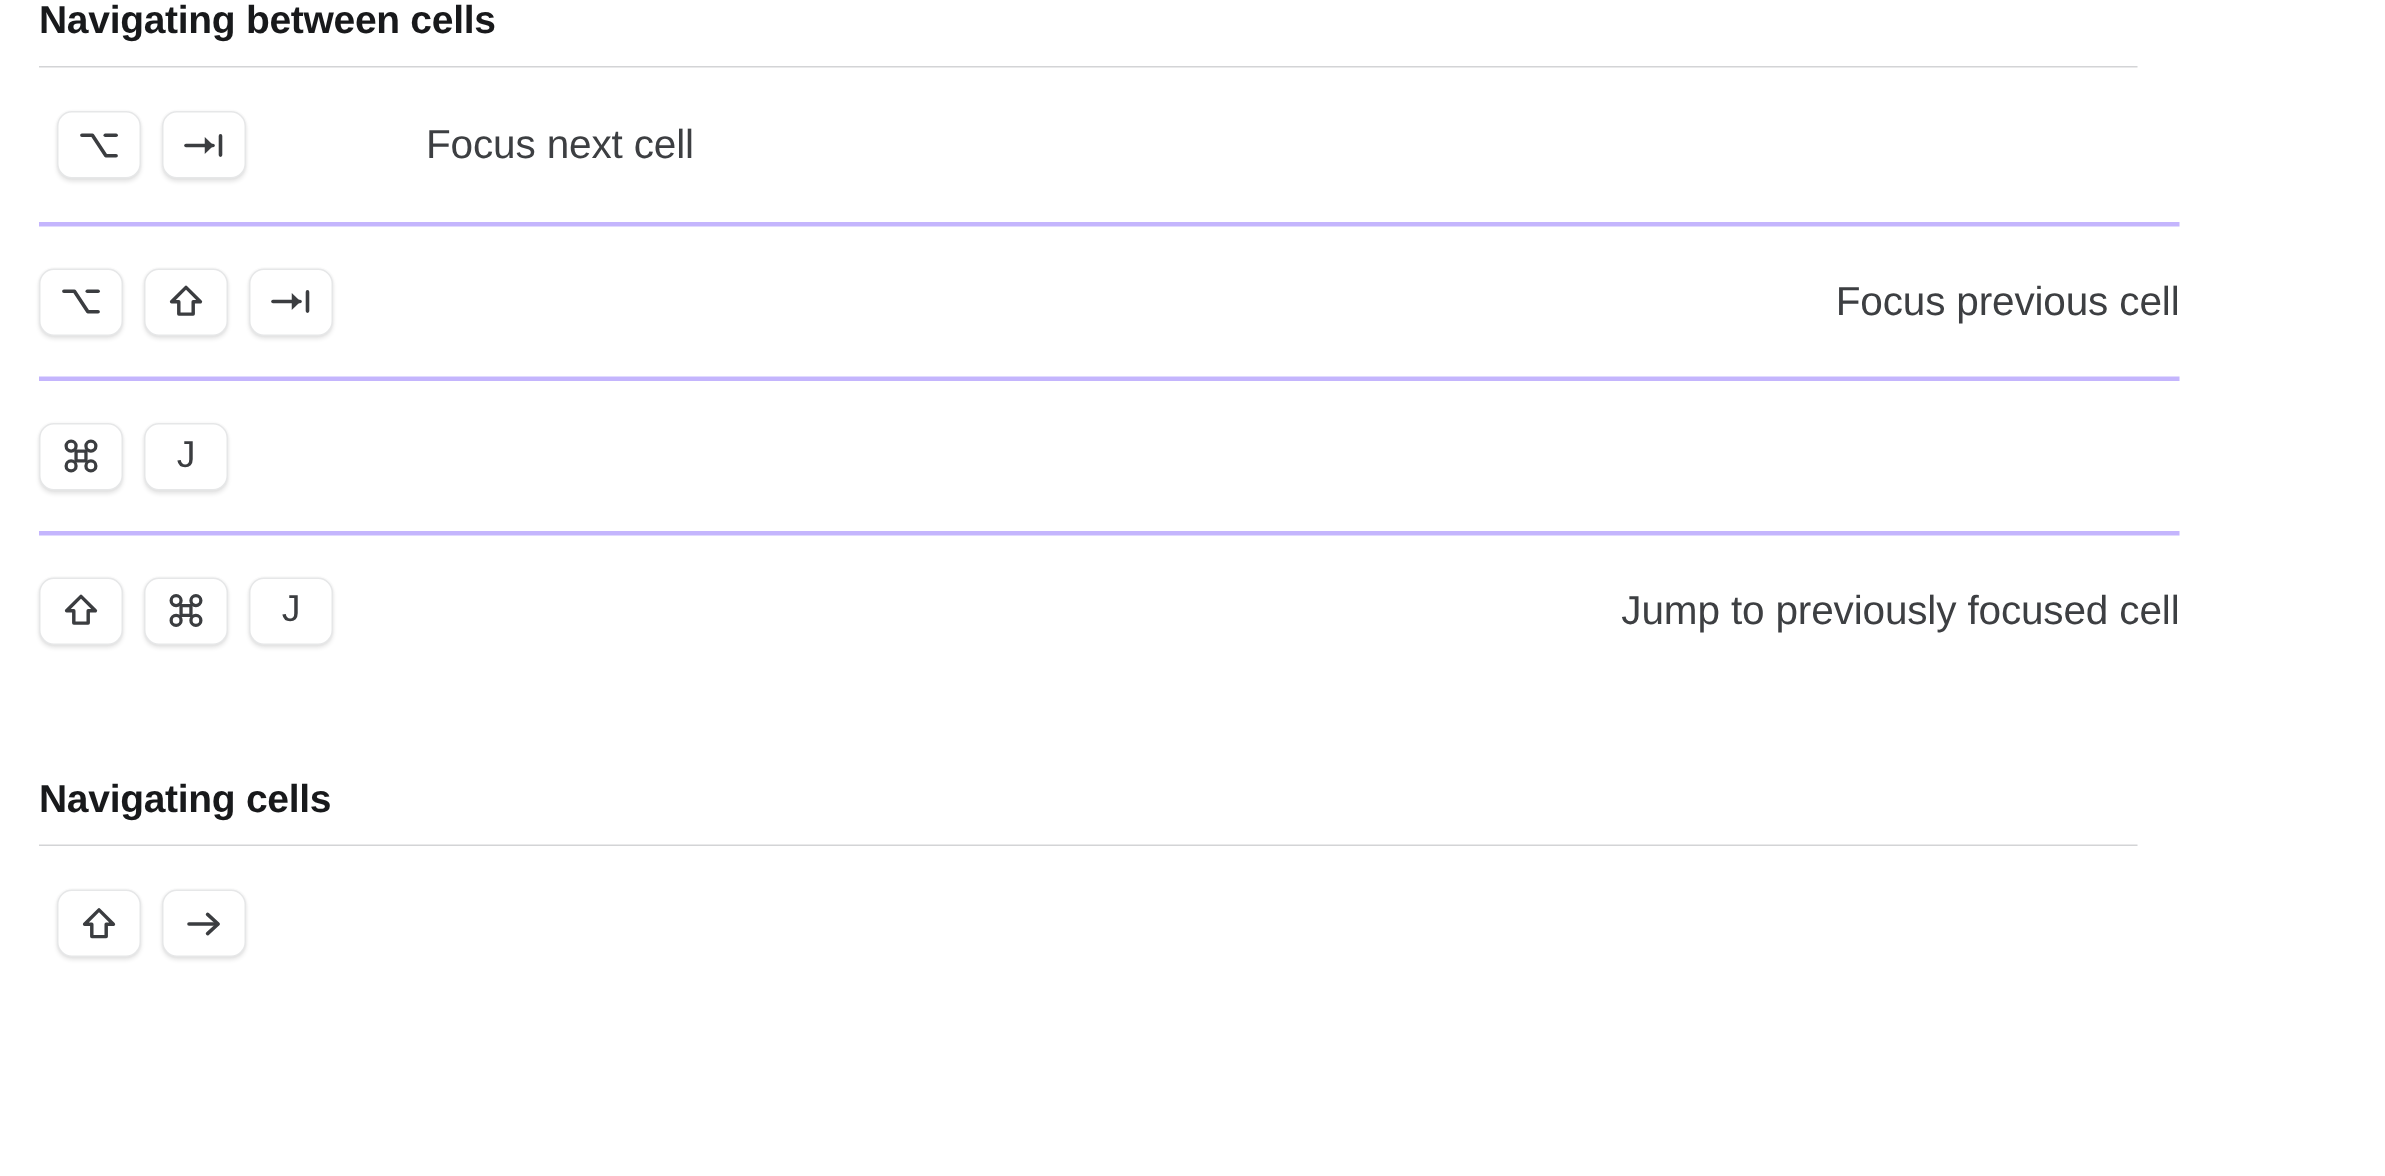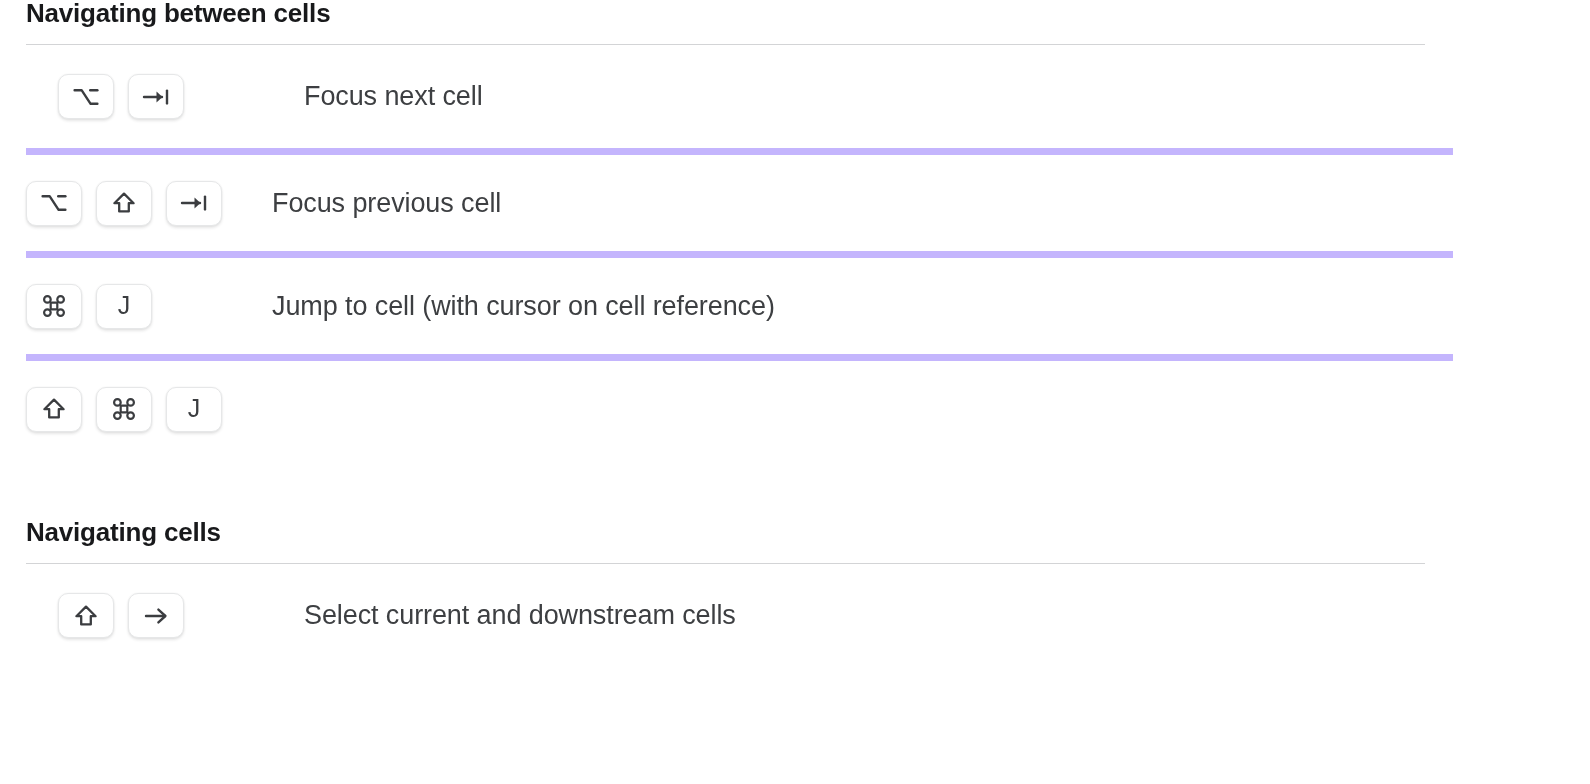--- a/index.html
+++ b/index.html
@@ -40,27 +40,27 @@
     background: #d3d4d6;
     margin: 18px 28px 0 26px;
   }
 
   
   .row {
     display: flex;
     align-items: center;
     height: 103px;
     box-sizing: border-box;
-    padding-left: 26px;
-    margin-left: 32px;
+    padding-left: 38px;
   }
   .row + .row {
-    border-top: 7px solid #c4b5fd;
+    border-top: 3px solid #c4b5fd;
     margin-left: 26px;
     padding-left: 0;
+    justify-content: space-between;
   }
   .row.first-row {
     border-top: none;
   }
   .keys {
     display: flex;
     align-items: center;
     gap: 14px;
     width: 246px;
     flex: 0 0 246px;
@@ -164,41 +164,41 @@
           <svg width="24" height="24" viewBox="0 0 24 24" fill="none">
             <path d="M8.7 8.7 H15.3 V15.3 H8.7 Z" stroke="#3b3d40" stroke-width="2.2" stroke-linejoin="round"></path>
             <circle cx="5.4" cy="5.4" r="3.3" stroke="#3b3d40" stroke-width="2.2"></circle>
             <circle cx="18.6" cy="5.4" r="3.3" stroke="#3b3d40" stroke-width="2.2"></circle>
             <circle cx="5.4" cy="18.6" r="3.3" stroke="#3b3d40" stroke-width="2.2"></circle>
             <circle cx="18.6" cy="18.6" r="3.3" stroke="#3b3d40" stroke-width="2.2"></circle>
           </svg>
         </div>
         <div class="keycap letter">J</div>
       </div>
-      <div class="row-label">Jump to cell (with cursor on cell reference)</div>
     </div>
 
     <div class="row">
       <div class="keys">
         <div class="keycap">
           <svg width="24" height="24" viewBox="0 0 24 24" fill="none">
             <path d="M12 2.6 L21.6 12.2 H16.8 V20.4 H7.2 V12.2 H2.4 Z" stroke="#3b3d40" stroke-width="2.3" stroke-linejoin="round"></path>
           </svg>
         </div>
         <div class="keycap">
           <svg width="24" height="24" viewBox="0 0 24 24" fill="none">
             <path d="M8.7 8.7 H15.3 V15.3 H8.7 Z" stroke="#3b3d40" stroke-width="2.2" stroke-linejoin="round"></path>
             <circle cx="5.4" cy="5.4" r="3.3" stroke="#3b3d40" stroke-width="2.2"></circle>
             <circle cx="18.6" cy="5.4" r="3.3" stroke="#3b3d40" stroke-width="2.2"></circle>
             <circle cx="5.4" cy="18.6" r="3.3" stroke="#3b3d40" stroke-width="2.2"></circle>
             <circle cx="18.6" cy="18.6" r="3.3" stroke="#3b3d40" stroke-width="2.2"></circle>
           </svg>
         </div>
         <div class="keycap letter">J</div>
       </div>
+      <div class="row-label">Jump to previously focused cell</div>
     </div>
   </div>
 
   <div class="spacer-gap"></div>
 
   <div class="section">
     <div class="section-heading">Navigating cells</div>
     <div class="section-rule"></div>
 
 
@@ -209,17 +209,16 @@
             <path d="M12 2.6 L21.6 12.2 H16.8 V20.4 H7.2 V12.2 H2.4 Z" stroke="#3b3d40" stroke-width="2.3" stroke-linejoin="round"></path>
           </svg>
         </div>
         <div class="keycap">
           <svg width="26" height="20" viewBox="0 0 26 20" fill="none">
             <path d="M3 10 H22" stroke="#3b3d40" stroke-width="2.4" stroke-linecap="round"></path>
             <path d="M15.4 3.6 L22.4 10 L15.4 16.4" stroke="#3b3d40" stroke-width="2.4" stroke-linecap="round" stroke-linejoin="round"></path>
           </svg>
         </div>
       </div>
-      <div class="row-label">Select current and downstream cells</div>
     </div>
   </div>
 
 </div>
 
 </body></html>

